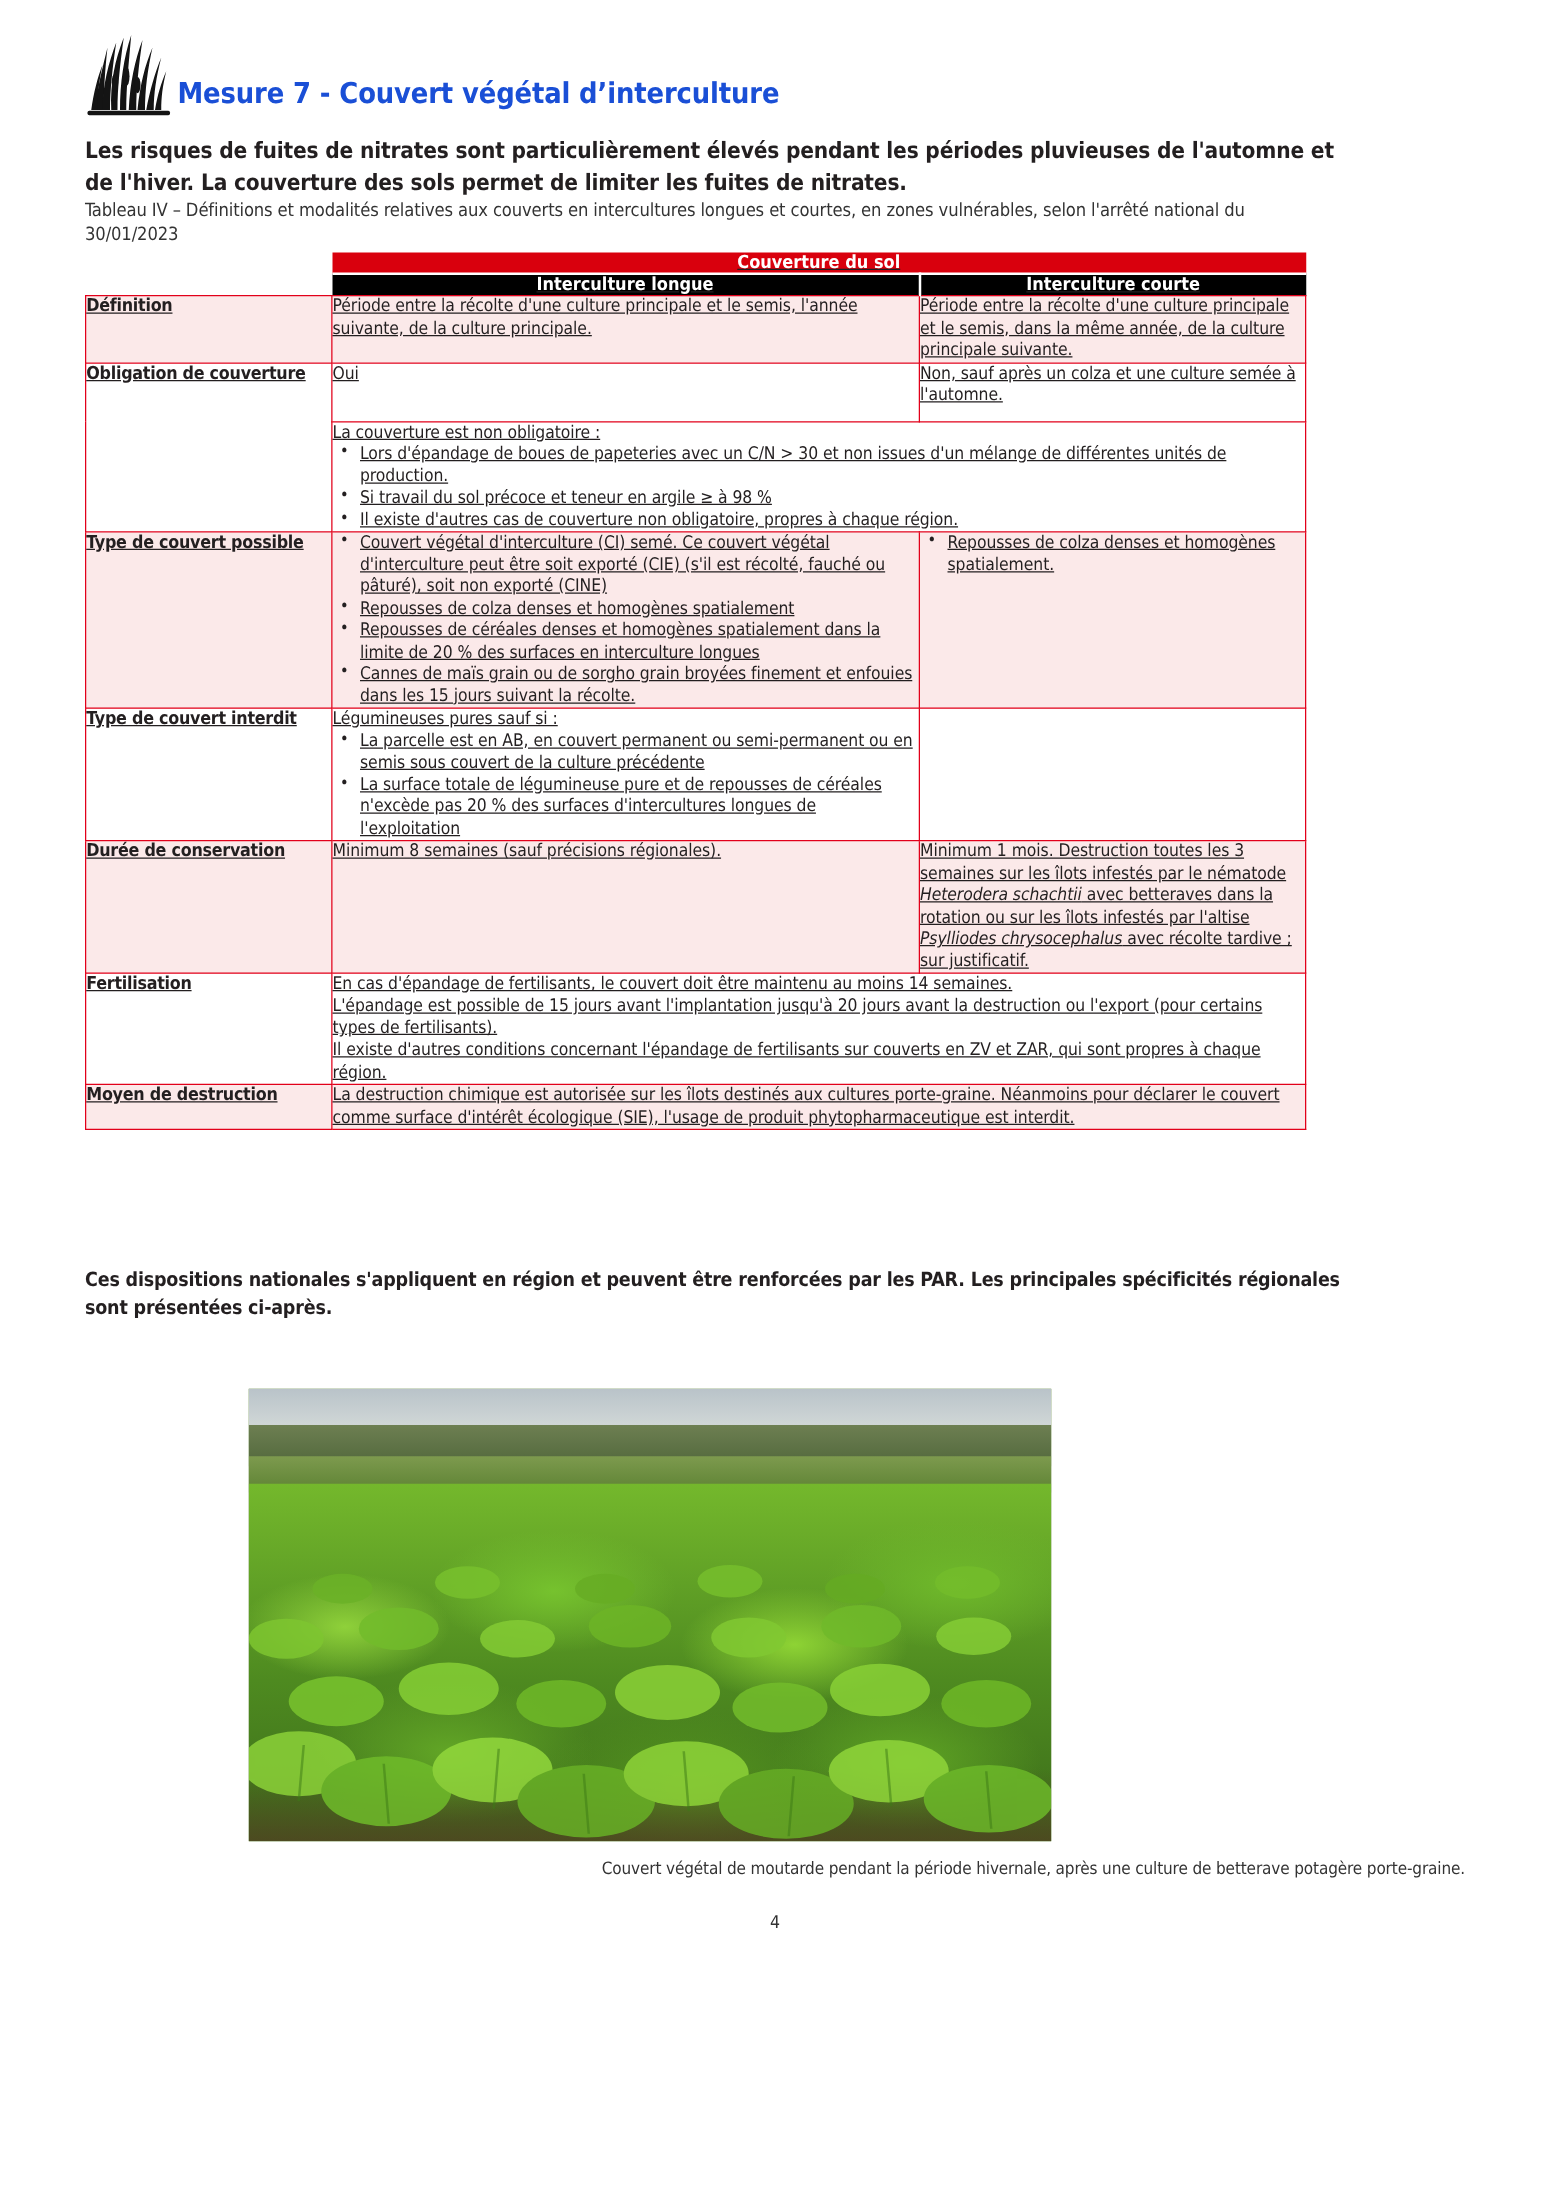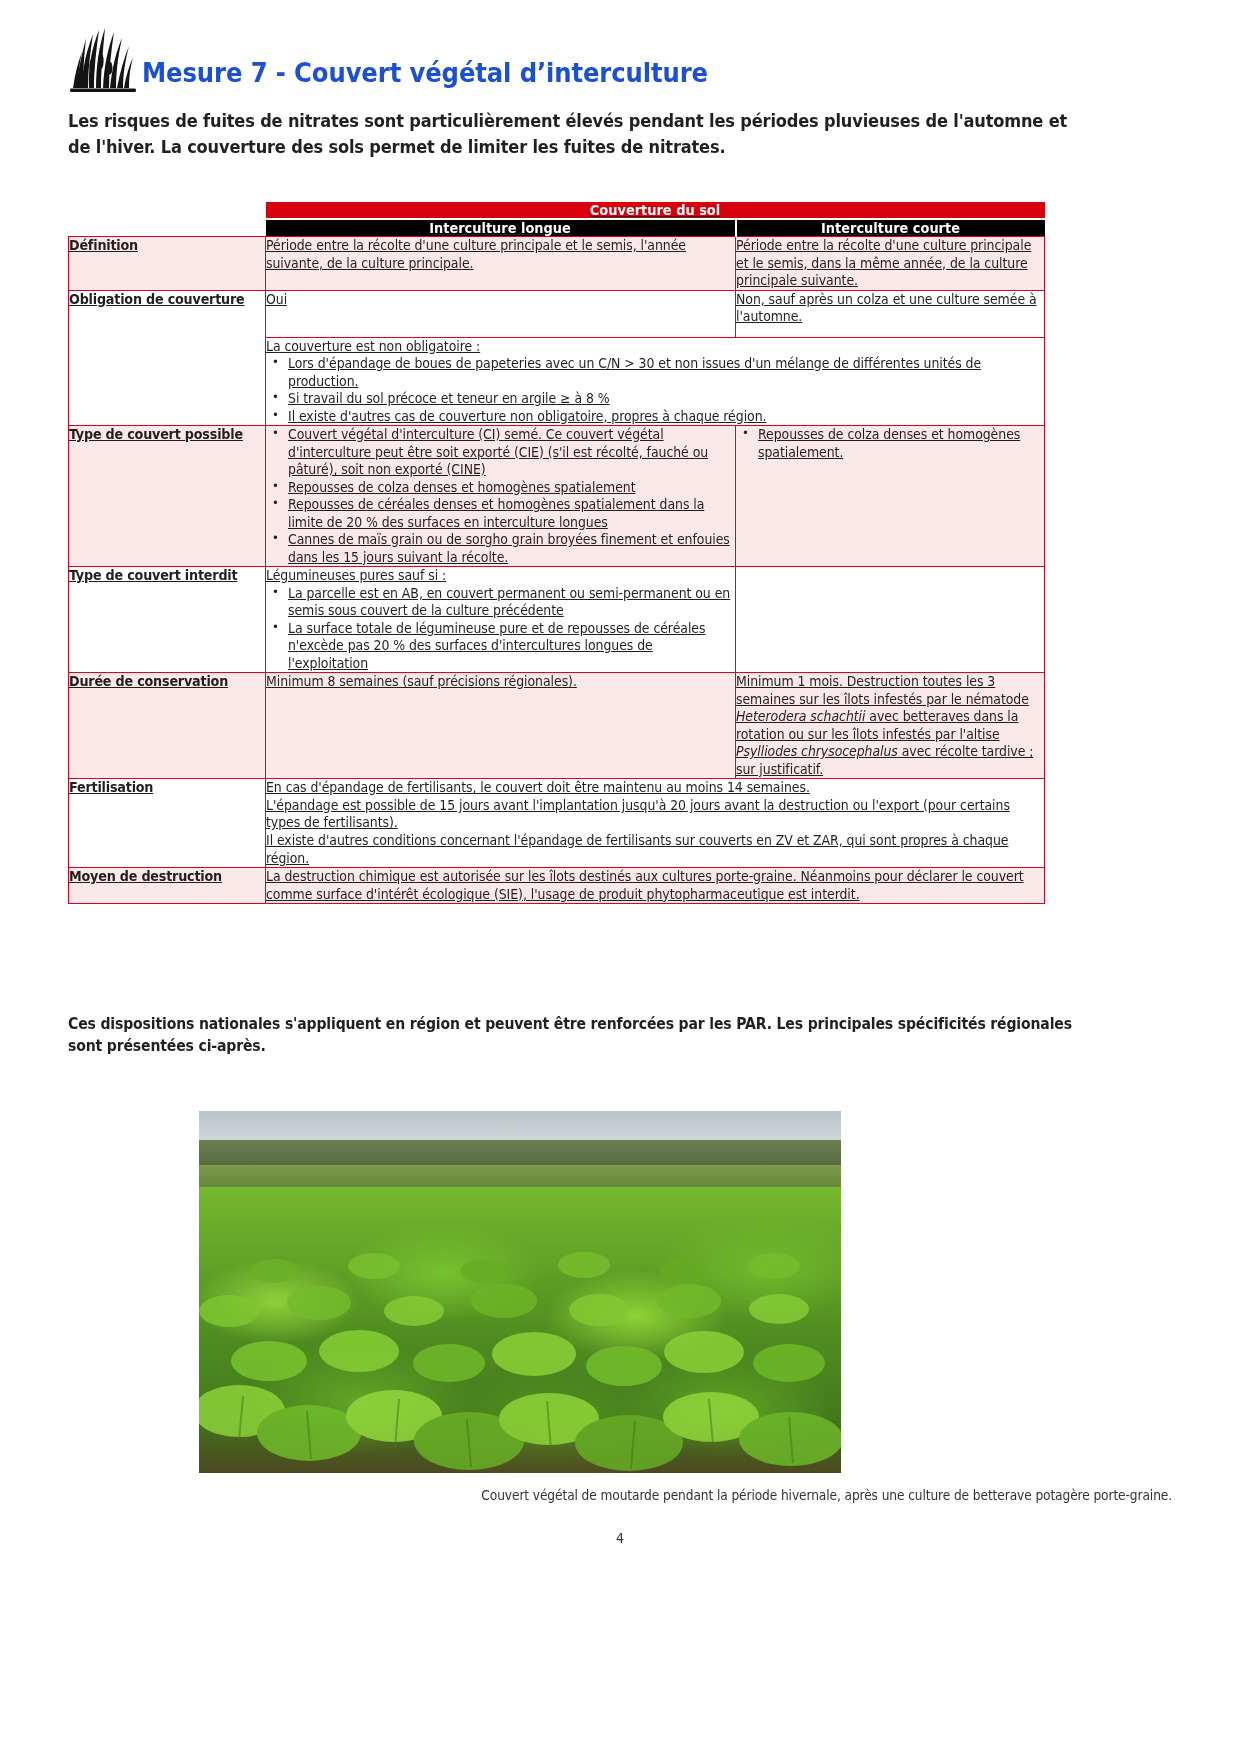--- a/index.html
+++ b/index.html
@@ -32,21 +32,21 @@
     display: flex;
     align-items: flex-end;
   }
   .grass-icon {
     width: 70px;
     height: 68px;
     flex: 0 0 70px;
     position: relative;
   }
   .title {
-    font-size: 27px;
+    font-size: 23px;
     font-weight: bold;
     color: #1a4fd6;
     letter-spacing: -0.1px;
     padding-bottom: 6px;
     padding-left: 4px;
     white-space: nowrap;
     font-family: "DejaVu Sans Condensed", "Liberation Sans", sans-serif;
   }
 
   
@@ -246,20 +246,21 @@
           <ellipse cx="33" cy="35" rx="2.6" ry="8"></ellipse>
           <ellipse cx="42" cy="42" rx="2.4" ry="6.5"></ellipse>
           <rect x="2" y="62.5" width="66" height="3.6" rx="1.4"></rect>
         </g>
       </svg>
     </div>
     <div class="title">Mesure 7 - Couvert végétal d’interculture</div>
   </div>
 
   <div class="intro-bold">Les risques de fuites de nitrates sont particulièrement élevés pendant les périodes pluvieuses de l'automne et de l'hiver. La couverture des sols permet de limiter les fuites de nitrates.</div>
+  <div class="table-caption">Tableau IV – Définitions et modalités relatives aux couverts en intercultures longues et courtes, en zones vulnérables, selon l'arrêté national du 30/01/2023</div>
 
   <div class="tbl-wrap">
     <table class="main">
       <colgroup>
         <col style="width:197px">
         <col style="width:470px">
         <col style="width:309px">
       </colgroup>
       <tbody>
 
@@ -291,21 +292,21 @@
           <td class="cell plain">
             <p>Non, sauf après un colza et une culture semée à l'automne.</p>
           </td>
         </tr>
 
         <tr>
           <td class="cell plain" colspan="2">
             <p>La couverture est non obligatoire :</p>
             <ul class="bl">
               <li>Lors d'épandage de boues de papeteries avec un C/N &gt; 30 et non issues d'un mélange de différentes unités de production.</li>
-              <li>Si travail du sol précoce et teneur en argile ≥ à 8 %</li>
+              <li>Si travail du sol précoce et teneur en argile ≥ à 98 %</li>
               <li>Il existe d'autres cas de couverture non obligatoire, propres à chaque région.</li>
             </ul>
           </td>
         </tr>
 
         <tr>
           <td class="rowlabel tint">Type de couvert possible</td>
           <td class="cell tint">
             <ul class="bl">
               <li>Couvert végétal d'interculture (CI) semé. Ce couvert végétal d'interculture peut être soit exporté (CIE) (s'il est récolté, fauché ou pâturé), soit non exporté (CINE)</li>

